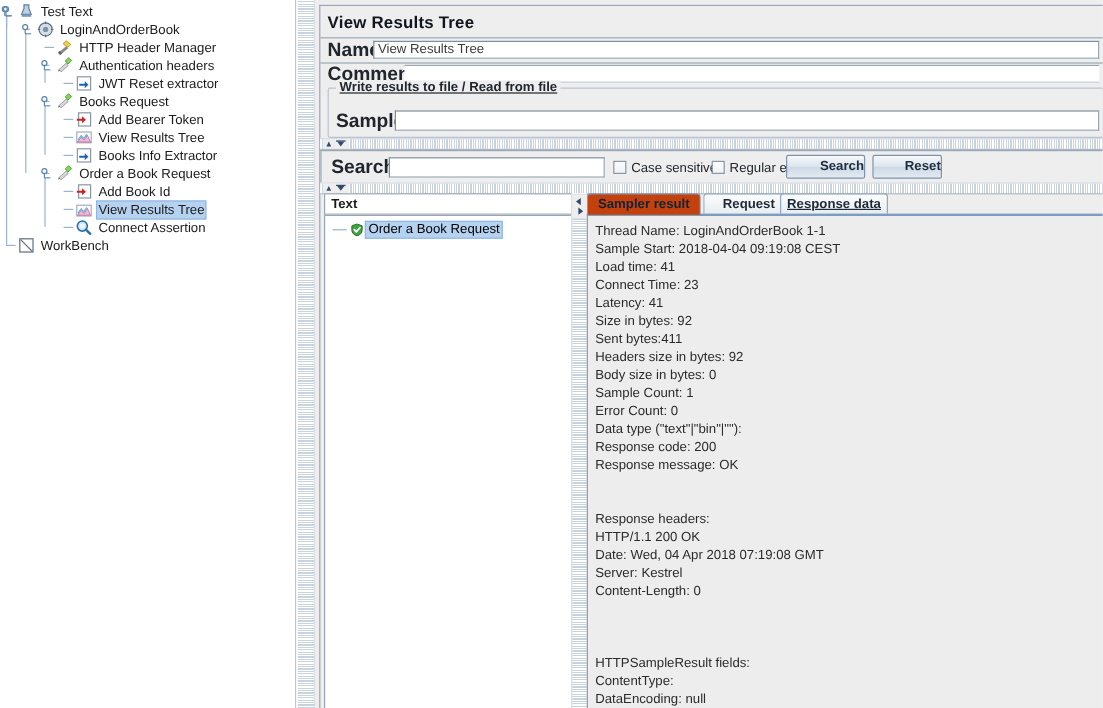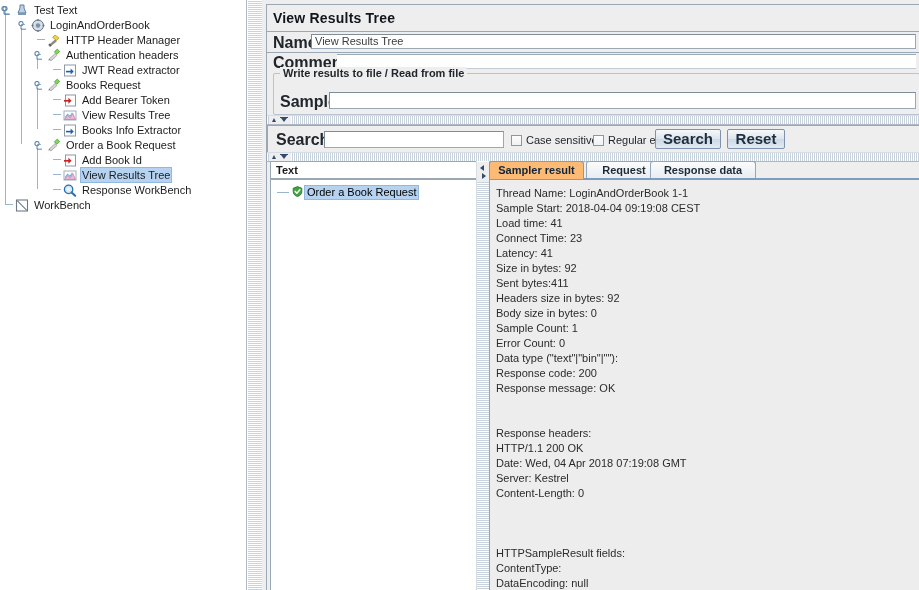--- a/index.html
+++ b/index.html
@@ -129,20 +129,21 @@
     position:absolute;
     border:1px solid #b9c4d0;
     border-radius:2px;
     background:transparent;
   }
   .grouptitle {
     position:absolute;
     font-size:11px; font-weight:bold; color:#20262c;
     background:#eeeeee;
     padding:0 3px;
+    text-decoration:underline;
   }
 
   
   .hsplit {
     position:absolute;
     height:8px;
     background:
       repeating-linear-gradient(to right, #ffffff 0px, #ffffff 1px, #c9d3de 1px, #c9d3de 2px),
       #f2f2f2;
     border-top:1px solid #d7dde4;
@@ -170,24 +171,24 @@
     vertical-align:-2px;
     margin-right:4px;
     box-sizing:border-box;
   }
   .btn {
     position:absolute;
     height:20px;
     background:linear-gradient(to bottom,#f6f8fa 0%, #dde5ee 48%, #cdd9e6 52%, #e3eaf2 100%);
     border:1px solid #7e93ab;
     border-radius:2px;
-    font-size:15px;
+    font-size:11px;
     font-weight:bold;
     color:#1d2d3d;
-    text-align:center;
+    text-align:right;
     line-height:18px;
     box-sizing:border-box;
     cursor:default;
     font-family:"Liberation Sans", sans-serif;
   }
 
   
   #res-tree-wrap {
     position:absolute;
     background:#ffffff;
@@ -238,21 +239,21 @@
     text-align:center;
     color:#1d2a36;
     box-sizing:border-box;
     border:1px solid #93a6ba;
     border-bottom:none;
     border-radius:3px 3px 0 0;
     background:linear-gradient(to bottom,#fbfcfd,#e7ecf1);
     cursor:default;
   }
   .tab.active {
-    background:#fdba74;
+    background:#c2410c;
     border-color:#7d9dc0;
     color:#10243a;
     z-index:5;
   }
   .tabbody {
     position:absolute;
     background:#ededed;
     border:1px solid #8fa4bb;
     border-top:2px solid #7d9dc0;
     overflow:hidden;
@@ -329,21 +330,21 @@
             </svg></span><span class="lbl">Authentication headers</span></div>
         <span class="handle" style="left: 34px; top: 50px;"><svg width="9" height="9" viewBox="0 0 9 9" xmlns="http://www.w3.org/2000/svg">
             <circle cx="3" cy="2.6" r="2.1" fill="none" stroke="#5f86ad" stroke-width="1.1"></circle>
             <path d="M3 4.8v3.4M3 8.2h5" stroke="#5f86ad" stroke-width="1"></path>
           </svg></span>
         <div class="tree-row" style="left: 62px; top: 62px;"><span class="ico"><svg width="16" height="15" viewBox="0 0 16 15" xmlns="http://www.w3.org/2000/svg">
               <rect x="2.5" y="2" width="11" height="11" fill="#ffffff" stroke="#8d98a5" stroke-width="1"></rect>
               <path d="M10.5 3.5v8.5l2.5-2.5" fill="#f3f3f3" stroke="none"></path>
               <path d="M4 8.6h6" stroke="#1d5fb0" stroke-width="1.6"></path>
               <path d="M8.6 5.6l3 3-3 3z" fill="#1d5fb0"></path>
-            </svg></span><span class="lbl">JWT Read extractor</span></div>
+            </svg></span><span class="lbl">JWT Reset extractor</span></div>
         <div class="tree-row" style="left: 46px; top: 77px;"><span class="ico"><svg width="16" height="15" viewBox="0 0 16 15" xmlns="http://www.w3.org/2000/svg">
               <rect x="3" y="8" width="8" height="2.6" fill="#d8d8d8" stroke="#8a8a8a" stroke-width=".6" transform="rotate(-42 7 9.3)"></rect>
               <rect x="9" y="2" width="4" height="3.4" fill="#7ed957" stroke="#4b9a32" stroke-width=".7" transform="rotate(-42 11 3.7)"></rect>
               <path d="M2.4 12.6l1.6-.6-1-1z" fill="#4a4a4a"></path>
             </svg></span><span class="lbl">Books Request</span></div>
         <span class="handle" style="left: 34px; top: 80px;"><svg width="9" height="9" viewBox="0 0 9 9" xmlns="http://www.w3.org/2000/svg">
             <circle cx="3" cy="2.6" r="2.1" fill="none" stroke="#5f86ad" stroke-width="1.1"></circle>
             <path d="M3 4.8v3.4M3 8.2h5" stroke="#5f86ad" stroke-width="1"></path>
           </svg></span>
         <div class="tree-row" style="left: 62px; top: 92px;"><span class="ico"><svg width="16" height="15" viewBox="0 0 16 15" xmlns="http://www.w3.org/2000/svg">
@@ -378,21 +379,21 @@
             </svg></span><span class="lbl">Add Book Id</span></div>
         <div class="tree-row" style="left: 62px; top: 167px;"><span class="ico"><svg width="16" height="15" viewBox="0 0 16 15" xmlns="http://www.w3.org/2000/svg">
               <rect x="2" y="3" width="12" height="9" fill="#ffffff" stroke="#9aa5b2" stroke-width=".9"></rect>
               <path d="M2.6 11.4l3-4 2.6 2.4 2.6-4.2 2.6 5.8z" fill="#f1b8d8" stroke="#c06ba0" stroke-width=".7"></path>
               <path d="M3 9.6l2.6-3.4L8 8.4l2.4-3.6" fill="none" stroke="#6fb3dd" stroke-width="1.1"></path>
             </svg></span><span class="lbl sel">View Results Tree</span></div>
         <div class="tree-row" style="left: 62px; top: 182px;"><span class="ico"><svg width="16" height="15" viewBox="0 0 16 15" xmlns="http://www.w3.org/2000/svg">
               <circle cx="6.6" cy="6.4" r="4.2" fill="#cfe6f7" stroke="#2a6ea8" stroke-width="1.3"></circle>
               <circle cx="6.6" cy="6.4" r="2.2" fill="#ffffff" opacity=".55"></circle>
               <path d="M9.6 9.4l3.6 3.4" stroke="#2a6ea8" stroke-width="2" stroke-linecap="round"></path>
-            </svg></span><span class="lbl">Response WorkBench</span></div>
+            </svg></span><span class="lbl">Connect Assertion</span></div>
         <div class="tree-row" style="left: 14px; top: 197px;"><span class="ico"><svg width="16" height="15" viewBox="0 0 16 15" xmlns="http://www.w3.org/2000/svg">
               <rect x="2.5" y="2" width="11" height="11" fill="#ffffff" stroke="#6e7a88" stroke-width="1.1"></rect>
               <path d="M3.2 2.7l9.6 9.6" stroke="#6e7a88" stroke-width="1.1"></path>
             </svg></span><span class="lbl">WorkBench</span></div>
         <span class="handle" style="left: 1px; top: 5px;"><svg width="9" height="9" viewBox="0 0 9 9" xmlns="http://www.w3.org/2000/svg">
             <circle cx="3" cy="2.6" r="2.1" fill="none" stroke="#5f86ad" stroke-width="1.1"></circle>
             <path d="M3 4.8v3.4M3 8.2h5" stroke="#5f86ad" stroke-width="1"></path>
           </svg></span>
       </div>
   </div>
@@ -482,21 +483,21 @@
             <polygon points="7,3 7,9 3,6" fill="#32496b"></polygon>
             <polygon points="5,11 9,14 5,17" fill="#32496b"></polygon>
           </svg>
         </div>
       </div>
 
       <div id="tabpane" style="left:222px; top:156px; width:431px; height:430px;">
         <div class="tabstrip" id="tabstrip">
             <div class="tab active" style="left: 0px; width: 95px;">Sampler result</div>
             <div class="tab" style="left: 97px; width: 76px;">Request</div>
-            <div class="tab" style="left: 161px; width: 106px;">Response data</div>
+            <div class="tab" style="left: 161px; width: 90px; text-decoration: underline;">Response data</div>
           </div>
         <div class="tabbody" style="left:0px; top:17px; width:431px; height:413px;">
           <div class="sampler-text">Thread Name: LoginAndOrderBook 1-1
 Sample Start: 2018-04-04 09:19:08 CEST
 Load time: 41
 Connect Time: 23
 Latency: 41
 Size in bytes: 92
 Sent bytes:411
 Headers size in bytes: 92

